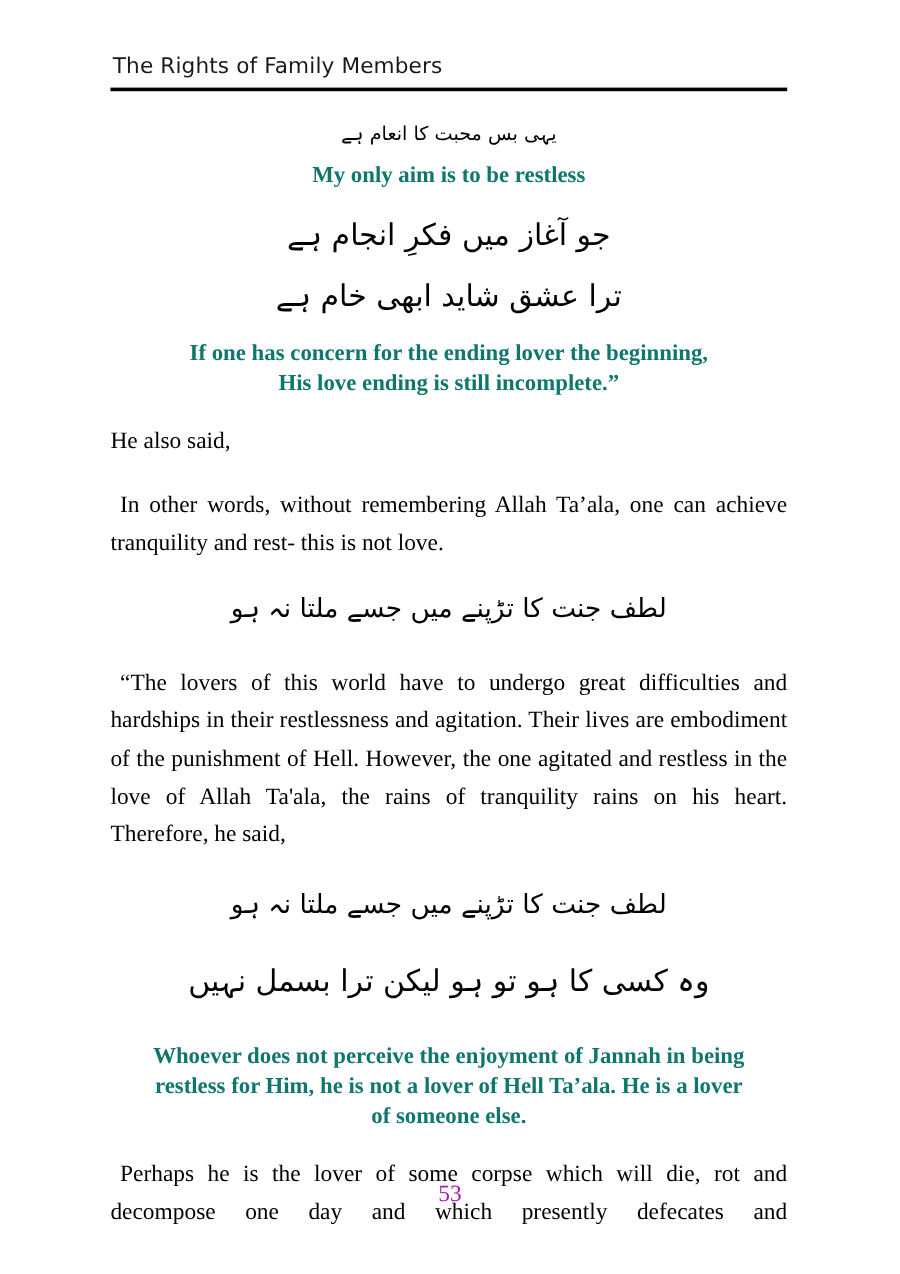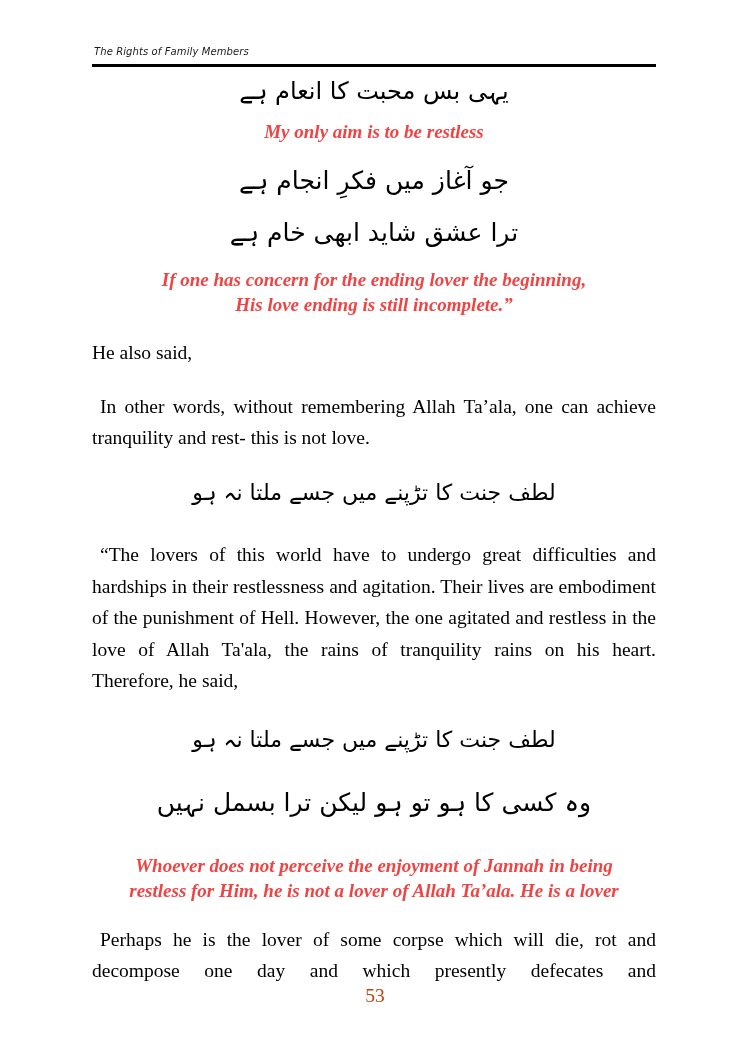--- a/index.html
+++ b/index.html
@@ -25,22 +25,21 @@
     top: 0;
     width: 564px;
   }
 
   
   .header-zone {
     padding-top: 46px;
   }
   .running-head {
     font-family: "DejaVu Sans", "Liberation Sans", sans-serif;
-    font-style: italic;
-    font-size: 10px;
+    font-size: 18px;
     letter-spacing: 0.1px;
     color: #1a1a1a;
     line-height: 1.1;
     padding-left: 2px;
   }
   .head-rule {
     margin-top: 7px;
     width: 100%;
     height: 3px;
     background: #000000;
@@ -50,35 +49,34 @@
   .urdu {
     direction: rtl;
     unicode-bidi: bidi-override;
     text-align: center;
     font-family: "DejaVu Sans", "Liberation Sans", sans-serif;
     font-size: 25px;
     line-height: 1.5;
     color: #000000;
     white-space: nowrap;
   }
-  .urdu-1 { margin-top: 6px; font-size: 24px; }
+  .urdu-1 { margin-top: 24px; font-size: 16px; }
   .urdu-2 { margin-top: 18px; font-size: 25px; }
   .urdu-3 { margin-top: 14px; font-size: 25px; }
   .urdu-4 { margin-top: 22px; font-size: 22px; }
   .urdu-5 { margin-top: 26px; font-size: 22px; }
   .urdu-6 { margin-top: 28px; font-size: 25px; }
 
   
   .verse {
     text-align: center;
-    font-style: italic;
     font-weight: bold;
     font-size: 19px;
     line-height: 1.32;
-    color: #ef4444;
+    color: #0f766e;
   }
   .verse-a { margin-top: 10px; }
   .verse-b { margin-top: 16px; }
   .verse-c { margin-top: 32px; padding: 0 8px; }
 
   
   .para {
     text-align: justify;
     text-align-last: left;
     font-size: 19.5px;
@@ -97,21 +95,21 @@
   .p-4 { margin-top: 20px; }
 
   
   .folio {
     position: absolute;
     left: 0;
     right: 0;
     top: 985px;
     text-align: center;
     font-size: 19.5px;
-    color: #c2410c;
+    color: #a21caf;
   }
 </style>
 </head>
 <body>
 
 <div class="page">
   <div class="content">
 
     <div class="header-zone">
       <div class="running-head">The Rights of Family Members</div>
@@ -140,21 +138,22 @@
     <div class="urdu urdu-4">لطف جنت کا تڑپنے میں جسے ملتا نہ ہو</div>
 
     <div class="para p-3 indent">“The lovers of this world have to undergo great difficulties and hardships in their restlessness and agitation. Their lives are embodiment of the punishment of Hell. However, the one agitated and restless in the love of Allah Ta'ala, the rains of tranquility rains on his heart. Therefore, he said,</div>
 
     <div class="urdu urdu-5">لطف جنت کا تڑپنے میں جسے ملتا نہ ہو</div>
 
     <div class="urdu urdu-6">وہ کسی کا ہو تو ہو لیکن ترا بسمل نہیں</div>
 
     <div class="verse verse-c">
       <div>Whoever does not perceive the enjoyment of Jannah in being</div>
-      <div>restless for Him, he is not a lover of Allah Ta’ala. He is a lover</div>
+      <div>restless for Him, he is not a lover of Hell Ta’ala. He is a lover</div>
+      <div>of someone else.</div>
     </div>
 
     <div class="para p-4 indent para-justified">Perhaps he is the lover of some corpse which will die, rot and decompose one day and which presently defecates and</div>
 
   </div>
 
   <div class="folio">53</div>
 </div>
 
 </body></html>

